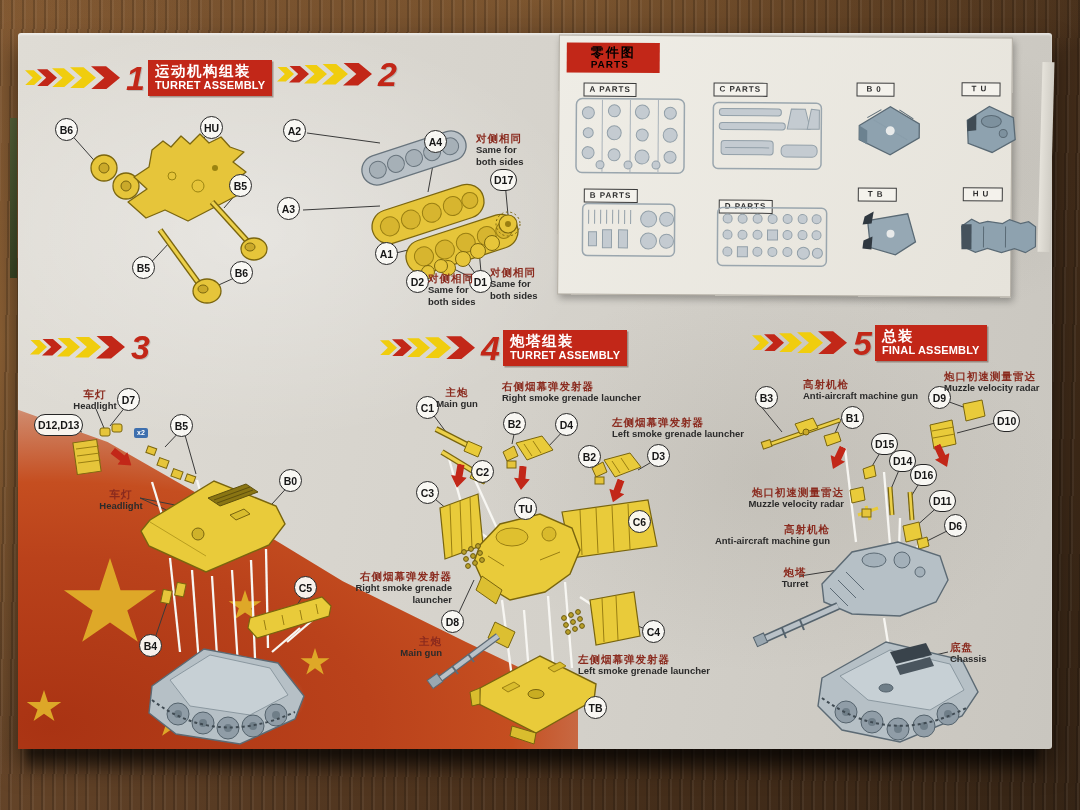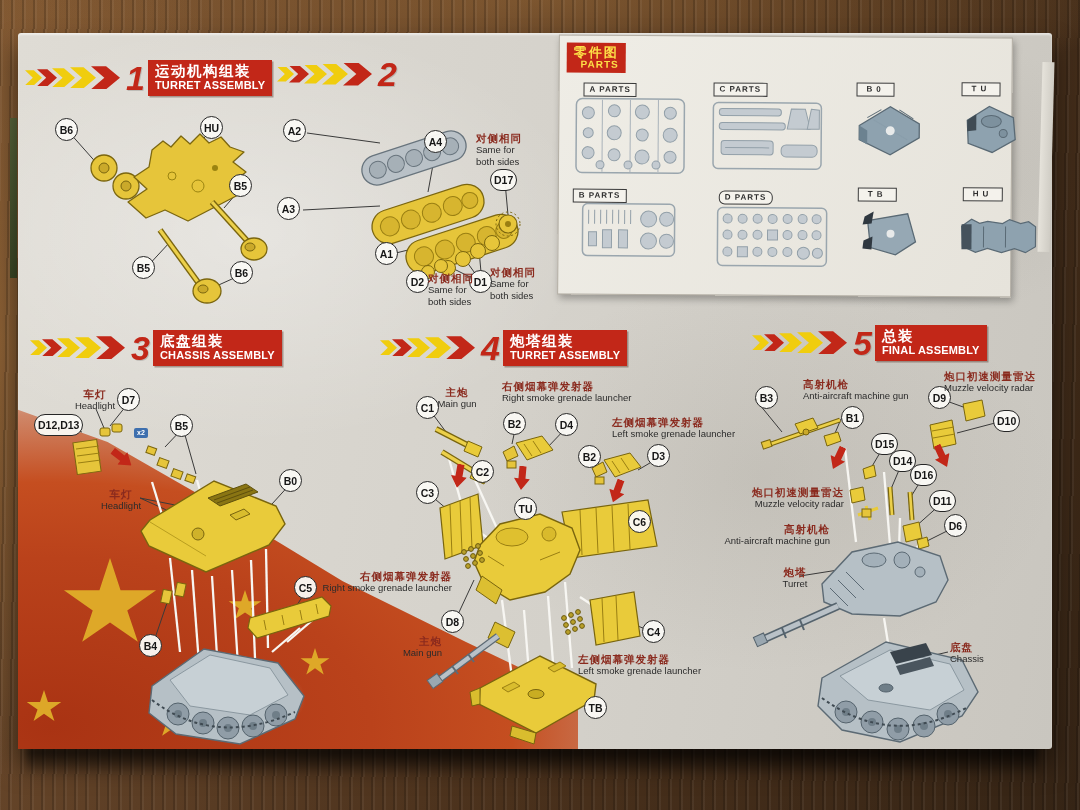--- a/index.html
+++ b/index.html
@@ -38,21 +38,21 @@
       radial-gradient(95px 60px at 60% 20%, rgba(219,216,208,.9), rgba(219,216,208,0) 70%),
       radial-gradient(80px 50px at 95% 66%, rgba(219,216,208,.85), rgba(219,216,208,0) 72%),
       radial-gradient(55px 40px at 44% 86%, rgba(214,206,196,.55), rgba(214,206,196,0) 75%),
       radial-gradient(150% 125% at 6% 94%, #a93313 0%, #ba421b 38%, #c54e20 55%, rgba(197,78,32,.6) 70%, rgba(197,78,32,0) 82%);
   }
   .star{position:absolute;z-index:2;background:#e2b42a;opacity:.9;
     clip-path:polygon(50% 0%,61% 35%,98% 35%,68% 57%,79% 91%,50% 70%,21% 91%,32% 57%,2% 35%,39% 35%);}
   .panel{position:absolute;left:558px;top:36px;width:452px;height:258px;z-index:3;
     background:linear-gradient(120deg,#efede6,#e6e3db);border:1px solid #b4afa5;
     box-shadow:2px 4px 7px rgba(0,0,0,.28);transform:rotate(.4deg);}
-  .pred{position:absolute;left:7px;top:7px;background:#c22718;color:#fde047;padding:3px 7px;line-height:1.05;text-align:right;}
+  .pred{position:absolute;left:7px;top:7px;background:#c22718;color:#000000;padding:3px 24px;line-height:1.05;}
   .pred .zh{font-size:13px;font-weight:bold;letter-spacing:2px;}
   .pred .en{font-size:10px;font-weight:bold;letter-spacing:1px;}
   .ptag{position:absolute;border:1.2px solid #3a3a3a;background:#f4f2ec;color:#2e2e2e;
     font-size:8px;font-weight:bold;letter-spacing:1px;padding:1px 5px;line-height:1.2;white-space:nowrap;}
   .ptag.code{letter-spacing:4px;padding:1px 9px;}
   .sprue{position:absolute;}
   .overlay{position:absolute;inset:0;z-index:4;pointer-events:none;}
   .hdr{position:absolute;z-index:5;display:flex;align-items:center;}
   .chev{clip-path:polygon(0 0,52% 0,100% 50%,52% 100%,0 100%,46% 50%);margin-left:-5px;}
   .chev.y{background:#f0cd0e;}
@@ -62,21 +62,21 @@
   .tbox{background:#c22718;color:#fff;padding:3px 7px 4px;line-height:1.12;
     box-shadow:1.5px 1.5px 0 rgba(60,20,10,.35);}
   .tbox .zh{font-size:14.5px;font-weight:bold;letter-spacing:1.5px;white-space:nowrap;}
   .tbox .en{font-size:11px;font-weight:bold;letter-spacing:.2px;white-space:nowrap;}
   .co{position:absolute;z-index:6;min-width:23px;height:23px;border:1.6px solid #262626;border-radius:13px;
     background:rgba(250,249,245,.96);color:#161616;font-weight:bold;font-size:10.5px;
     display:flex;align-items:center;justify-content:center;padding:0 3px;box-sizing:border-box;white-space:nowrap;}
   .co.wide{height:22px;}
   .lbl{position:absolute;z-index:6;line-height:1.18;}
   .lbl .zh{color:#8a2a1e;font-weight:bold;font-size:10.5px;letter-spacing:1px;}
-  .lbl .en{color:#2b2b2b;font-weight:normal;font-size:9.5px;}
+  .lbl .en{color:#2b2b2b;font-weight:bold;font-size:9.5px;}
   .lbl.c{text-align:center;}
   .lbl.r{text-align:right;}
   .badge{position:absolute;z-index:6;background:#3e6fae;color:#fff;font-size:7px;font-weight:bold;
     padding:0 3px;border-radius:2px;height:10px;line-height:10px;}
   .arr{position:absolute;z-index:6;background:#c22718;width:24px;height:16px;
     clip-path:polygon(0 28%,52% 28%,52% 0,100% 50%,52% 100%,52% 72%,0 72%);}
 </style>
 </head>
 <body>
 
@@ -96,22 +96,22 @@
 
   <div class="panel">
     <div class="pred">
       <div class="zh">零件图</div>
       <div class="en">PARTS</div>
     </div>
     <div class="ptag" style="left:24px;top:47px;">A PARTS</div>
     <div class="ptag" style="left:154px;top:46px;">C PARTS</div>
     <div class="ptag code" style="left:297px;top:45px;">B0</div>
     <div class="ptag code" style="left:402px;top:44px;">TU</div>
-    <div class="ptag" style="left:14px;top:153px;">B PARTS</div>
-    <div class="ptag" style="left:160px;top:154px;border-radius:6px;">D PARTS</div>
+    <div class="ptag" style="left:25px;top:153px;">B PARTS</div>
+    <div class="ptag" style="left:160px;top:163px;">D PARTS</div>
     <div class="ptag code" style="left:299px;top:150px;">TB</div>
     <div class="ptag code" style="left:404px;top:149px;">HU</div>
 
     <svg class="sprue" style="left:15px;top:61px;" width="112" height="78">
       <rect x="2" y="2" width="108" height="74" rx="6" fill="none" stroke="#9aa6ae" stroke-width="1.5"></rect>
       <line x1="28" y1="3" x2="28" y2="75" stroke="#a9b2ba"></line>
         <line x1="56" y1="3" x2="56" y2="75" stroke="#a9b2ba"></line>
         <line x1="84" y1="3" x2="84" y2="75" stroke="#a9b2ba"></line>
       <g fill="#c4cbd1" stroke="#93a0a9">
         <circle cx="14" cy="16" r="6"></circle>
@@ -547,24 +547,20 @@
     <span class="chev r" style="width:29px;height:23px;"></span>
     <span class="num">2</span>
   </div>
   <div class="hdr" style="left:35px;top:330px;">
     <span class="chev y" style="width:17px;height:15px;"></span>
     <span class="chev r" style="width:20px;height:17px;"></span>
     <span class="chev y" style="width:23px;height:19px;"></span>
     <span class="chev y" style="width:26px;height:21px;"></span>
     <span class="chev r" style="width:29px;height:23px;"></span>
     <span class="num">3</span>
-    <span class="tbox">
-      <div class="zh">底盘组装</div>
-      <div class="en">CHASSIS ASSEMBLY</div>
-    </span>
   </div>
   <div class="hdr" style="left:385px;top:330px;">
     <span class="chev y" style="width:17px;height:15px;"></span>
     <span class="chev r" style="width:20px;height:17px;"></span>
     <span class="chev y" style="width:23px;height:19px;"></span>
     <span class="chev y" style="width:26px;height:21px;"></span>
     <span class="chev r" style="width:29px;height:23px;"></span>
     <span class="num">4</span>
     <span class="tbox">
       <div class="zh">炮塔组装</div>

